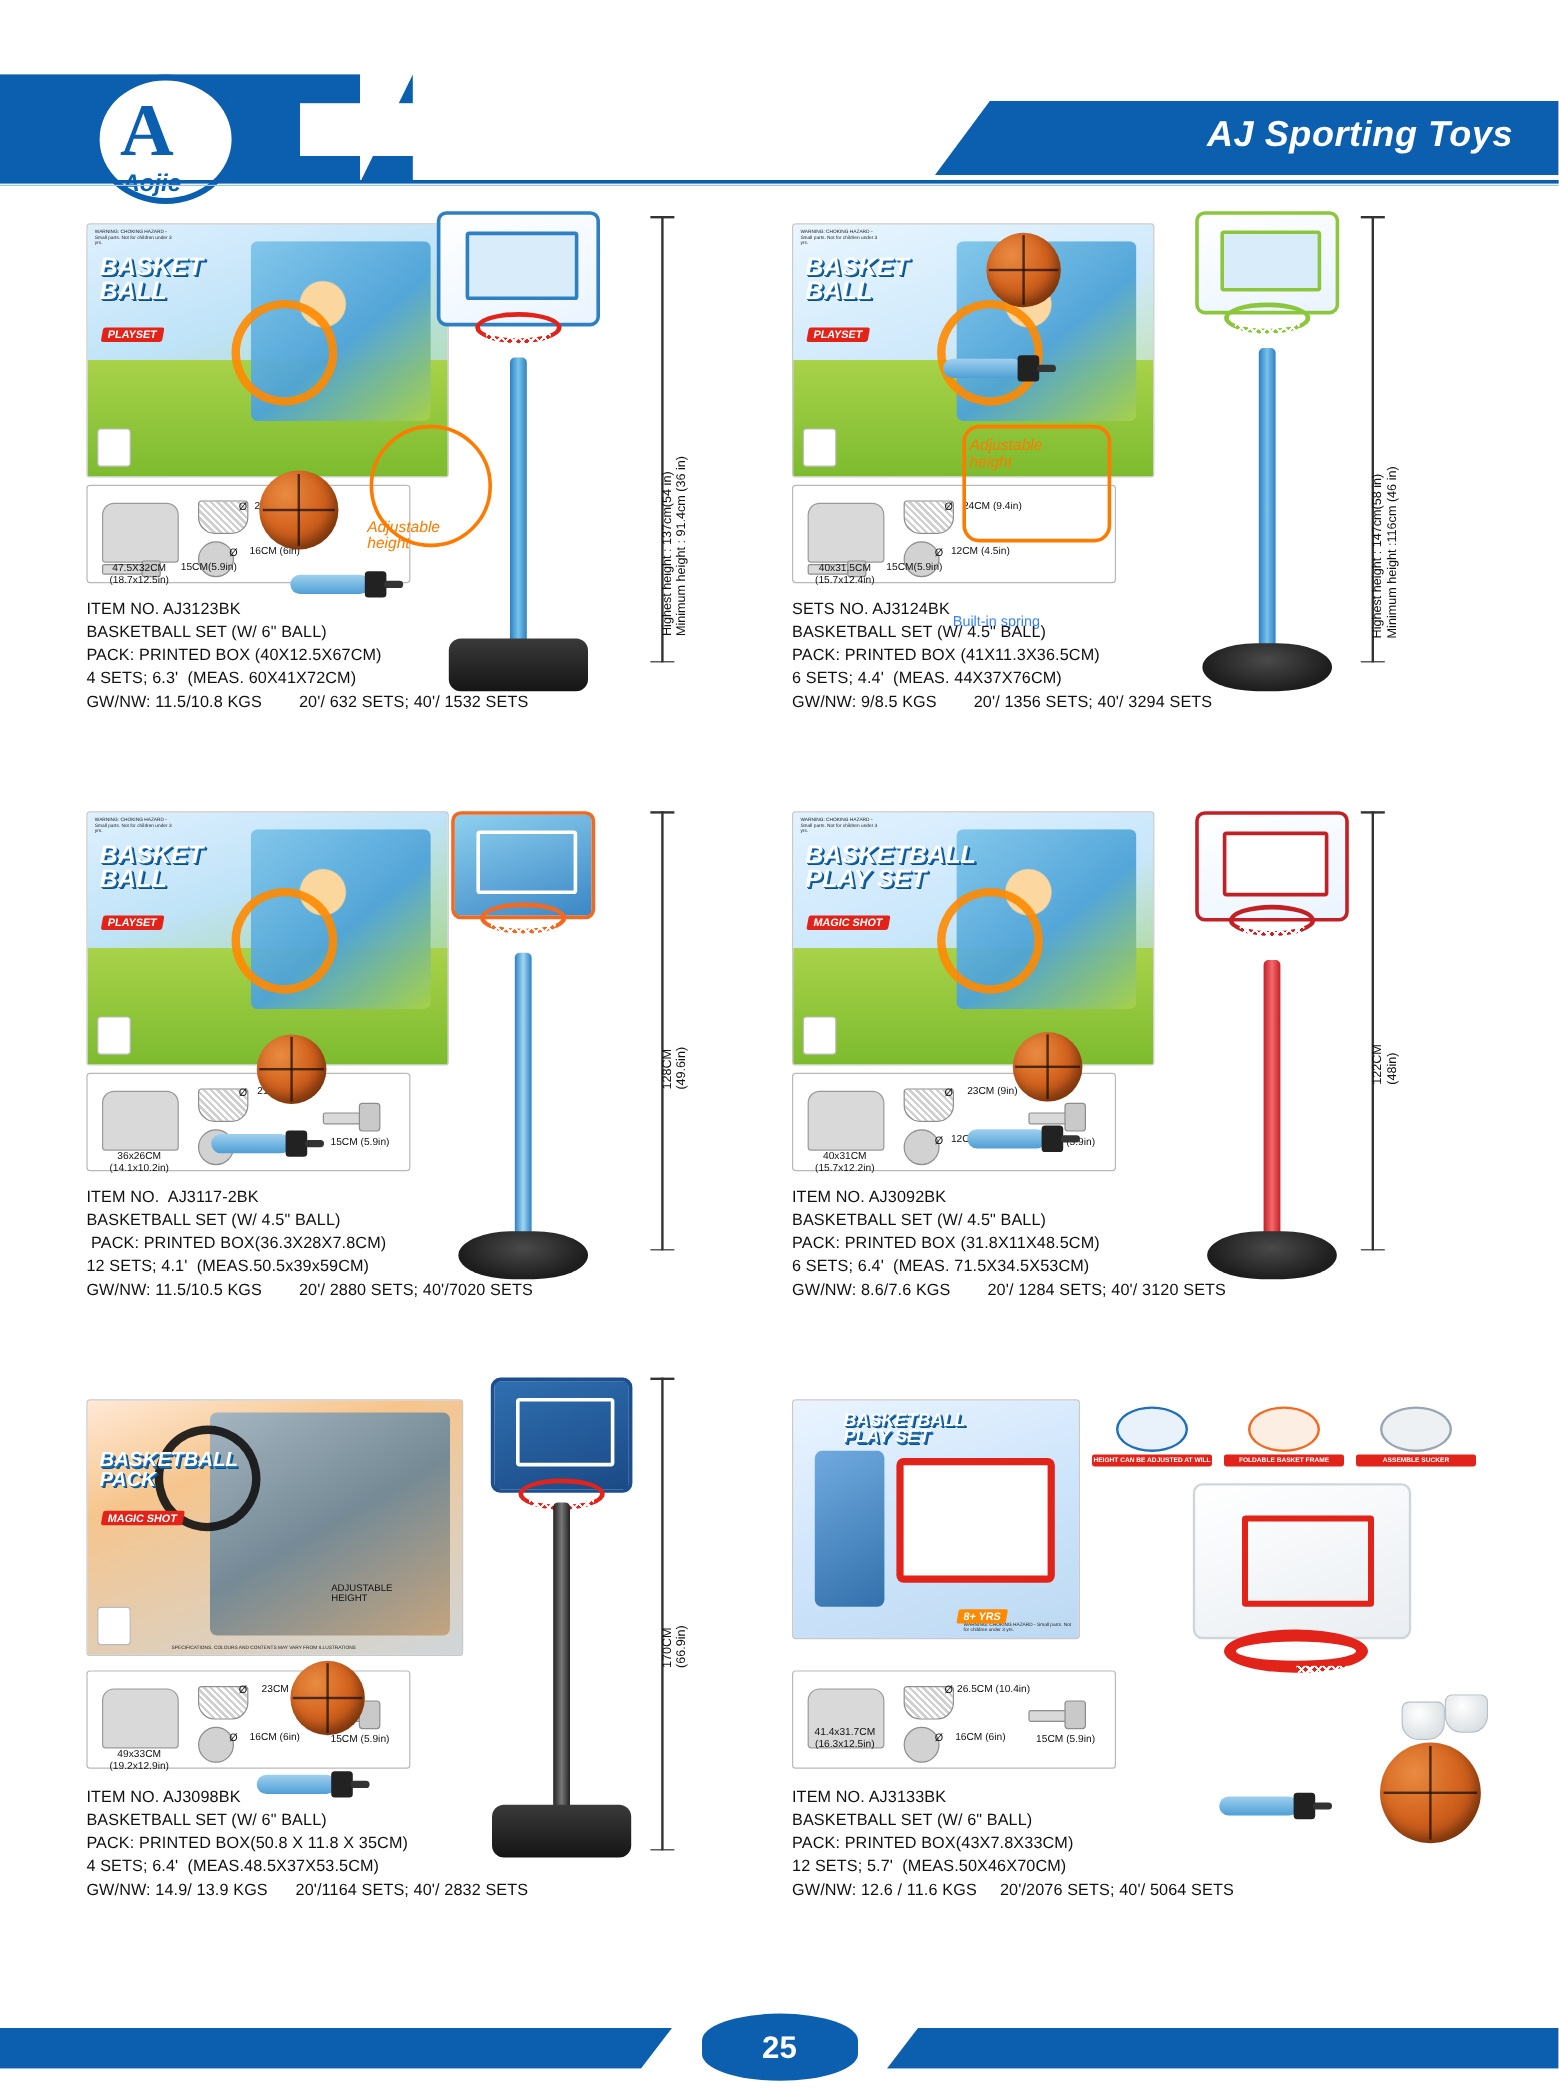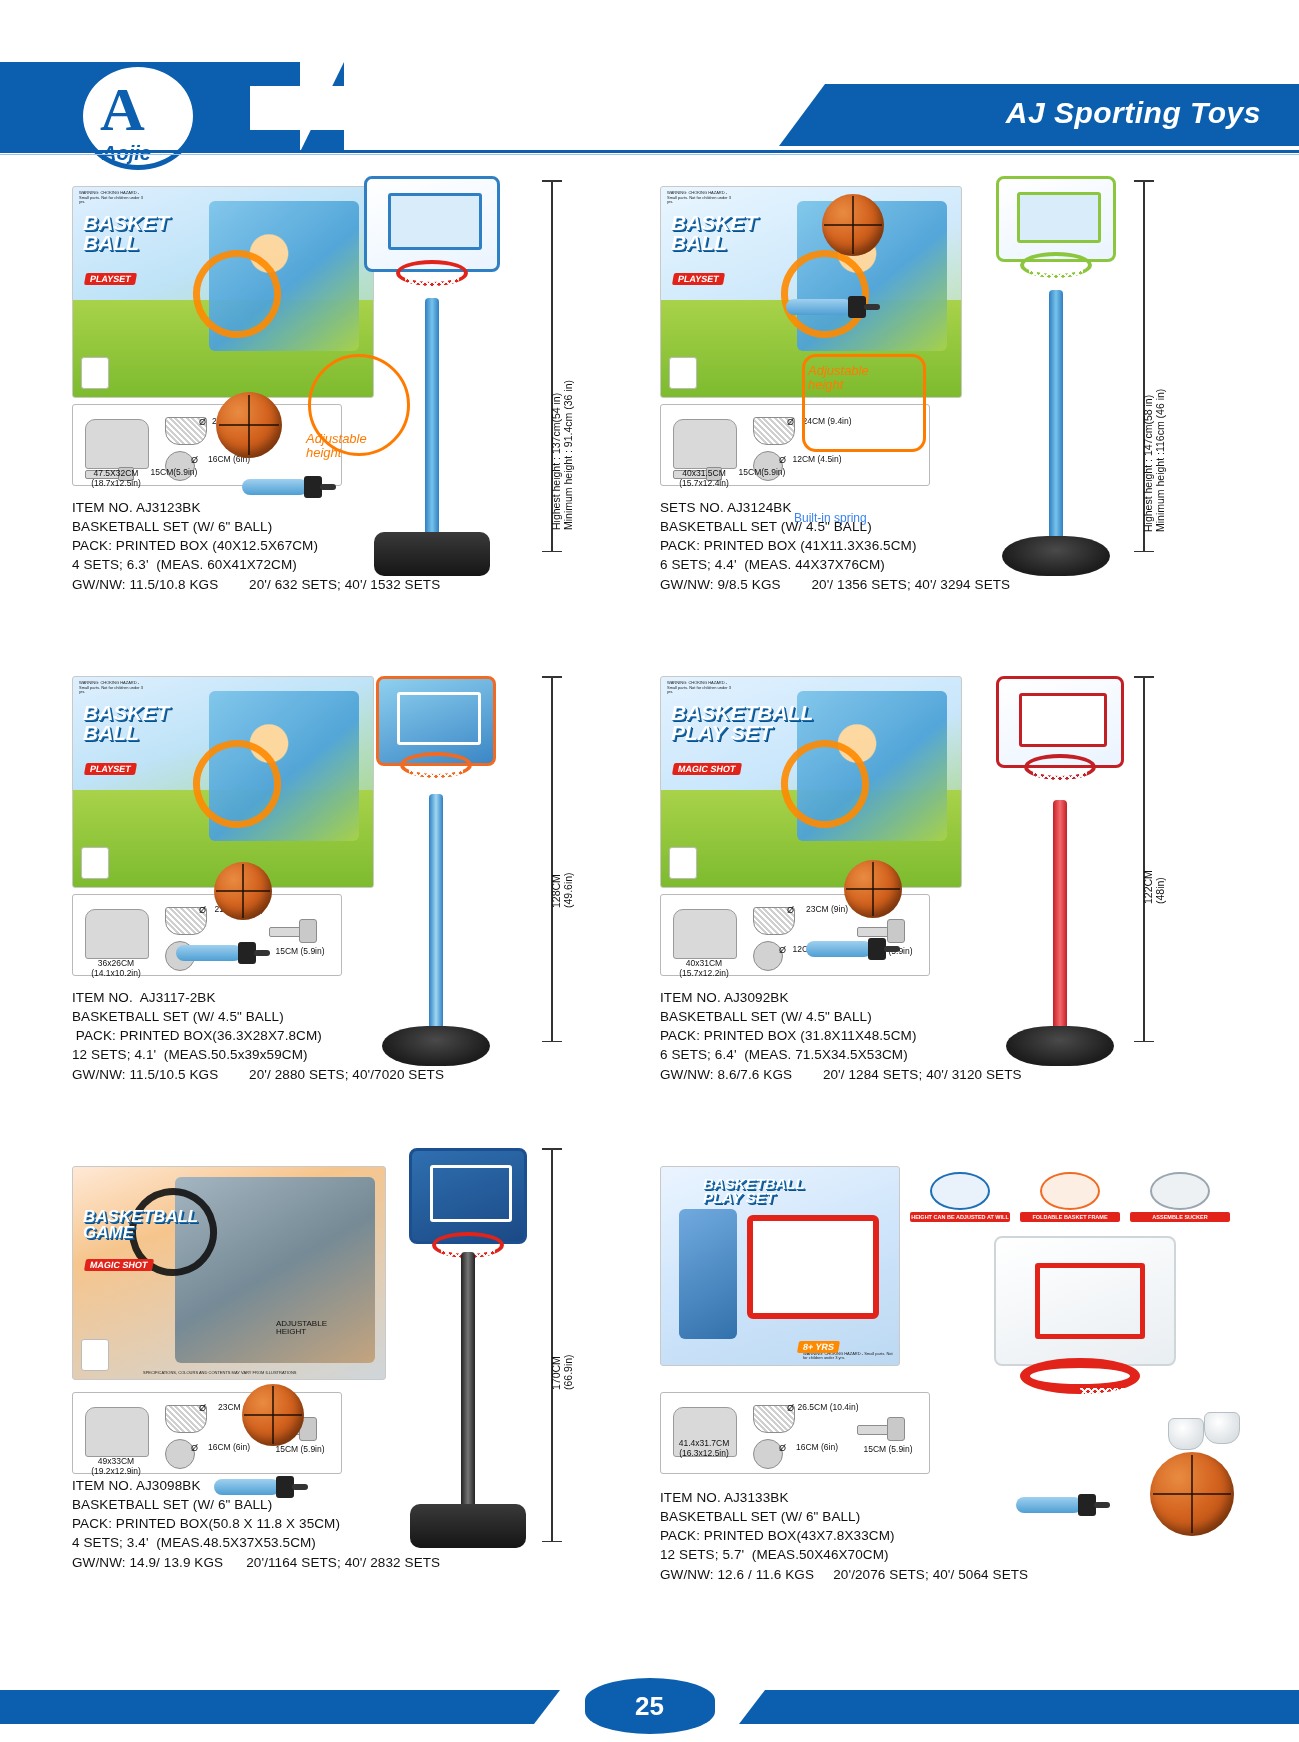--- a/index.html
+++ b/index.html
@@ -421,21 +421,21 @@
 
   <div class="row">
 
     <div class="cell left">
       <div class="pkgbox theme-e" style="width:312px;height:212px;">
         <div class="pk-warn" style="left:70px;bottom:3px;top:auto;width:220px;">SPECIFICATIONS, COLOURS AND CONTENTS MAY VARY FROM ILLUSTRATIONS</div>
         <div class="pk-kid" style="right:10px;top:10px;width:200px;height:186px;background:linear-gradient(150deg,#9fb4c2 0%,#6f8795 50%,#c4a27a 100%);"></div>
         <div class="pk-hoop" style="left:18%;top:10%;border-color:#111;"></div>
         <div class="pk-wordmark" style="top:42px;font-size:17px;">
           <span>BASKETBALL</span>
-          <span>GAME</span>
+          <span>PACK</span>
         </div>
         <div class="pk-sub" style="top:92px;">MAGIC SHOT</div>
         <div class="pk-badge"></div>
       </div>
 
       <div class="specbox" style="top:236px;">
         <div class="s-board"></div>
         <div class="s-net"></div>
         <div class="s-ball"></div>
         <div class="s-pump2"></div>
@@ -470,25 +470,25 @@
       </div>
 
       <div class="dimbar" style="left:468px;top:-8px;height:394px;">
         <div class="line"></div>
           <div class="cap" style="top:0"></div>
           <div class="cap" style="bottom:0"></div>
         <div class="dimtext" style="left:10px;top:242px;white-space:pre;">170CM
 (66.9in)</div>
       </div>
 
-      <div class="txt" style="top:320px;">
+      <div class="txt" style="top:332px;">
         <div>ITEM NO. AJ3098BK</div>
         <div>BASKETBALL SET (W/ 6" BALL)</div>
         <div>PACK: PRINTED BOX(50.8 X 11.8 X 35CM)</div>
-        <div>4 SETS; 3.4'  (MEAS.48.5X37X53.5CM)</div>
+        <div>4 SETS; 6.4'  (MEAS.48.5X37X53.5CM)</div>
         <div>GW/NW: 14.9/ 13.9 KGS      20'/1164 SETS; 40'/ 2832 SETS</div>
       </div>
     </div>
 
     <div class="cell right">
       <div class="pkgbox theme-f" style="width:238px;height:198px;">
         <div class="pk-warn" style="right:6px;left:auto;bottom:4px;top:auto;width:90px;">WARNING: CHOKING HAZARD - Small parts. Not for children under 3 yrs.</div>
         <div class="pk-kid" style="left:18px;top:42px;width:58px;height:130px;background:linear-gradient(150deg,#6aa6dd,#2b6ba8);"></div>
         <div class="pk-wordmark" style="left:42px;top:10px;font-size:15px;">
           <span>BASKETBALL</span>

